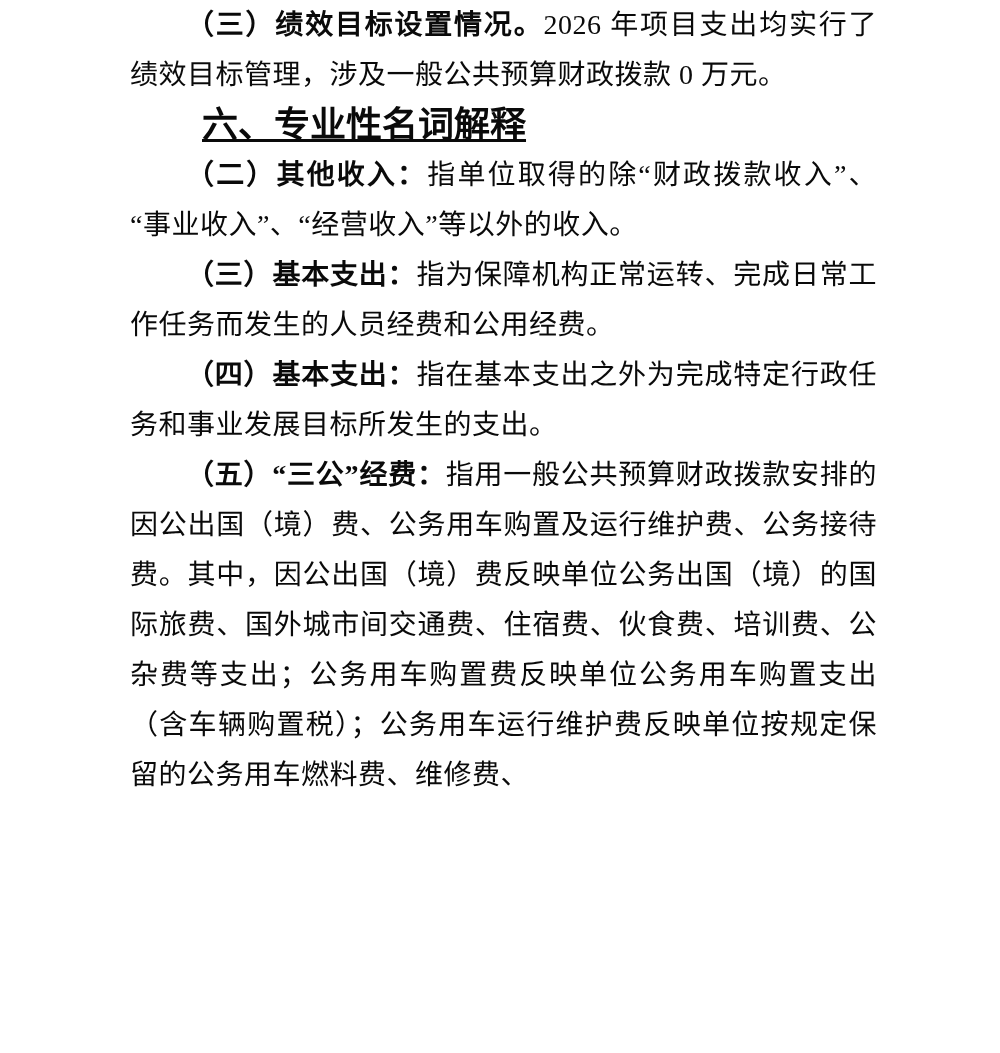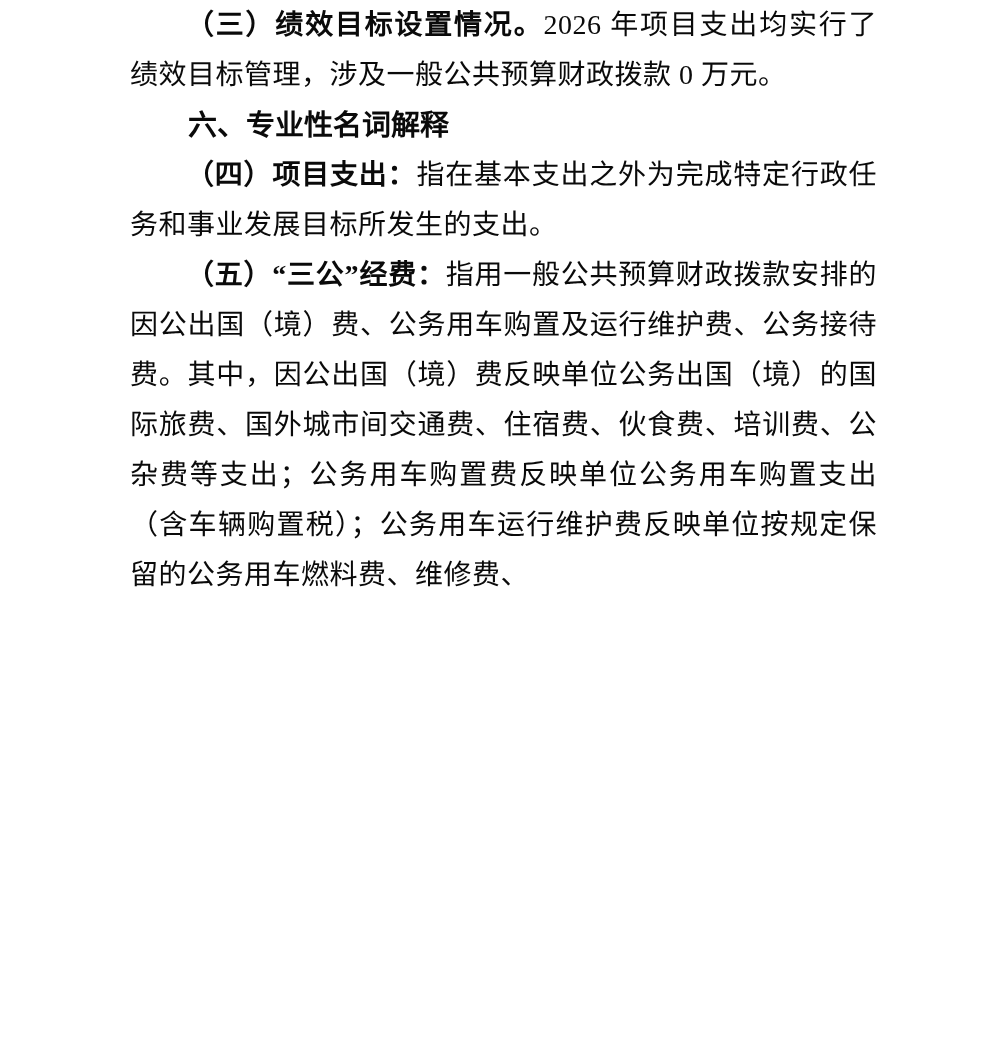--- a/index.html
+++ b/index.html
@@ -29,40 +29,43 @@
     text-align: justify;
     text-indent: 2em;
     letter-spacing: 0.5px;
   }
   .para .lead {
     font-weight: 700;
   }
   .heading {
     margin: 0;
     font-family: "Liberation Sans", "DejaVu Sans", sans-serif;
-    font-size: 29px;
+    font-size: 36px;
     font-weight: 700;
     line-height: 50px;
     color: #0a0a0a;
     text-indent: 2em;
     text-align: left;
+    text-decoration: underline;
   }
 </style>
 </head>
 <body>
 
 <div class="page">
   <div class="content">
 
     <p class="para"><span class="lead">（三）绩效目标设置情况。</span><span>2026 年项目支出均实行了绩效目标管理，涉及一般公共预算财政拨款 0 万元。</span></p>
 
 
     <h2 class="heading">六、专业性名词解释</h2>
 
 
+    <p class="para"><span class="lead">（二）其他收入：</span><span>指单位取得的除“财政拨款收入”、“事业收入”、“经营收入”等以外的收入。</span></p>
 
+    <p class="para"><span class="lead">（三）基本支出：</span><span>指为保障机构正常运转、完成日常工作任务而发生的人员经费和公用经费。</span></p>
 
-    <p class="para"><span class="lead">（四）项目支出：</span><span>指在基本支出之外为完成特定行政任务和事业发展目标所发生的支出。</span></p>
+    <p class="para"><span class="lead">（四）基本支出：</span><span>指在基本支出之外为完成特定行政任务和事业发展目标所发生的支出。</span></p>
 
     <p class="para"><span class="lead">（五）“三公”经费：</span><span>指用一般公共预算财政拨款安排的因公出国（境）费、公务用车购置及运行维护费、公务接待费。其中，因公出国（境）费反映单位公务出国（境）的国际旅费、国外城市间交通费、住宿费、伙食费、培训费、公杂费等支出；公务用车购置费反映单位公务用车购置支出（含车辆购置税）；公务用车运行维护费反映单位按规定保留的公务用车燃料费、维修费、</span></p>
 
   </div>
 </div>
 
 </body></html>

